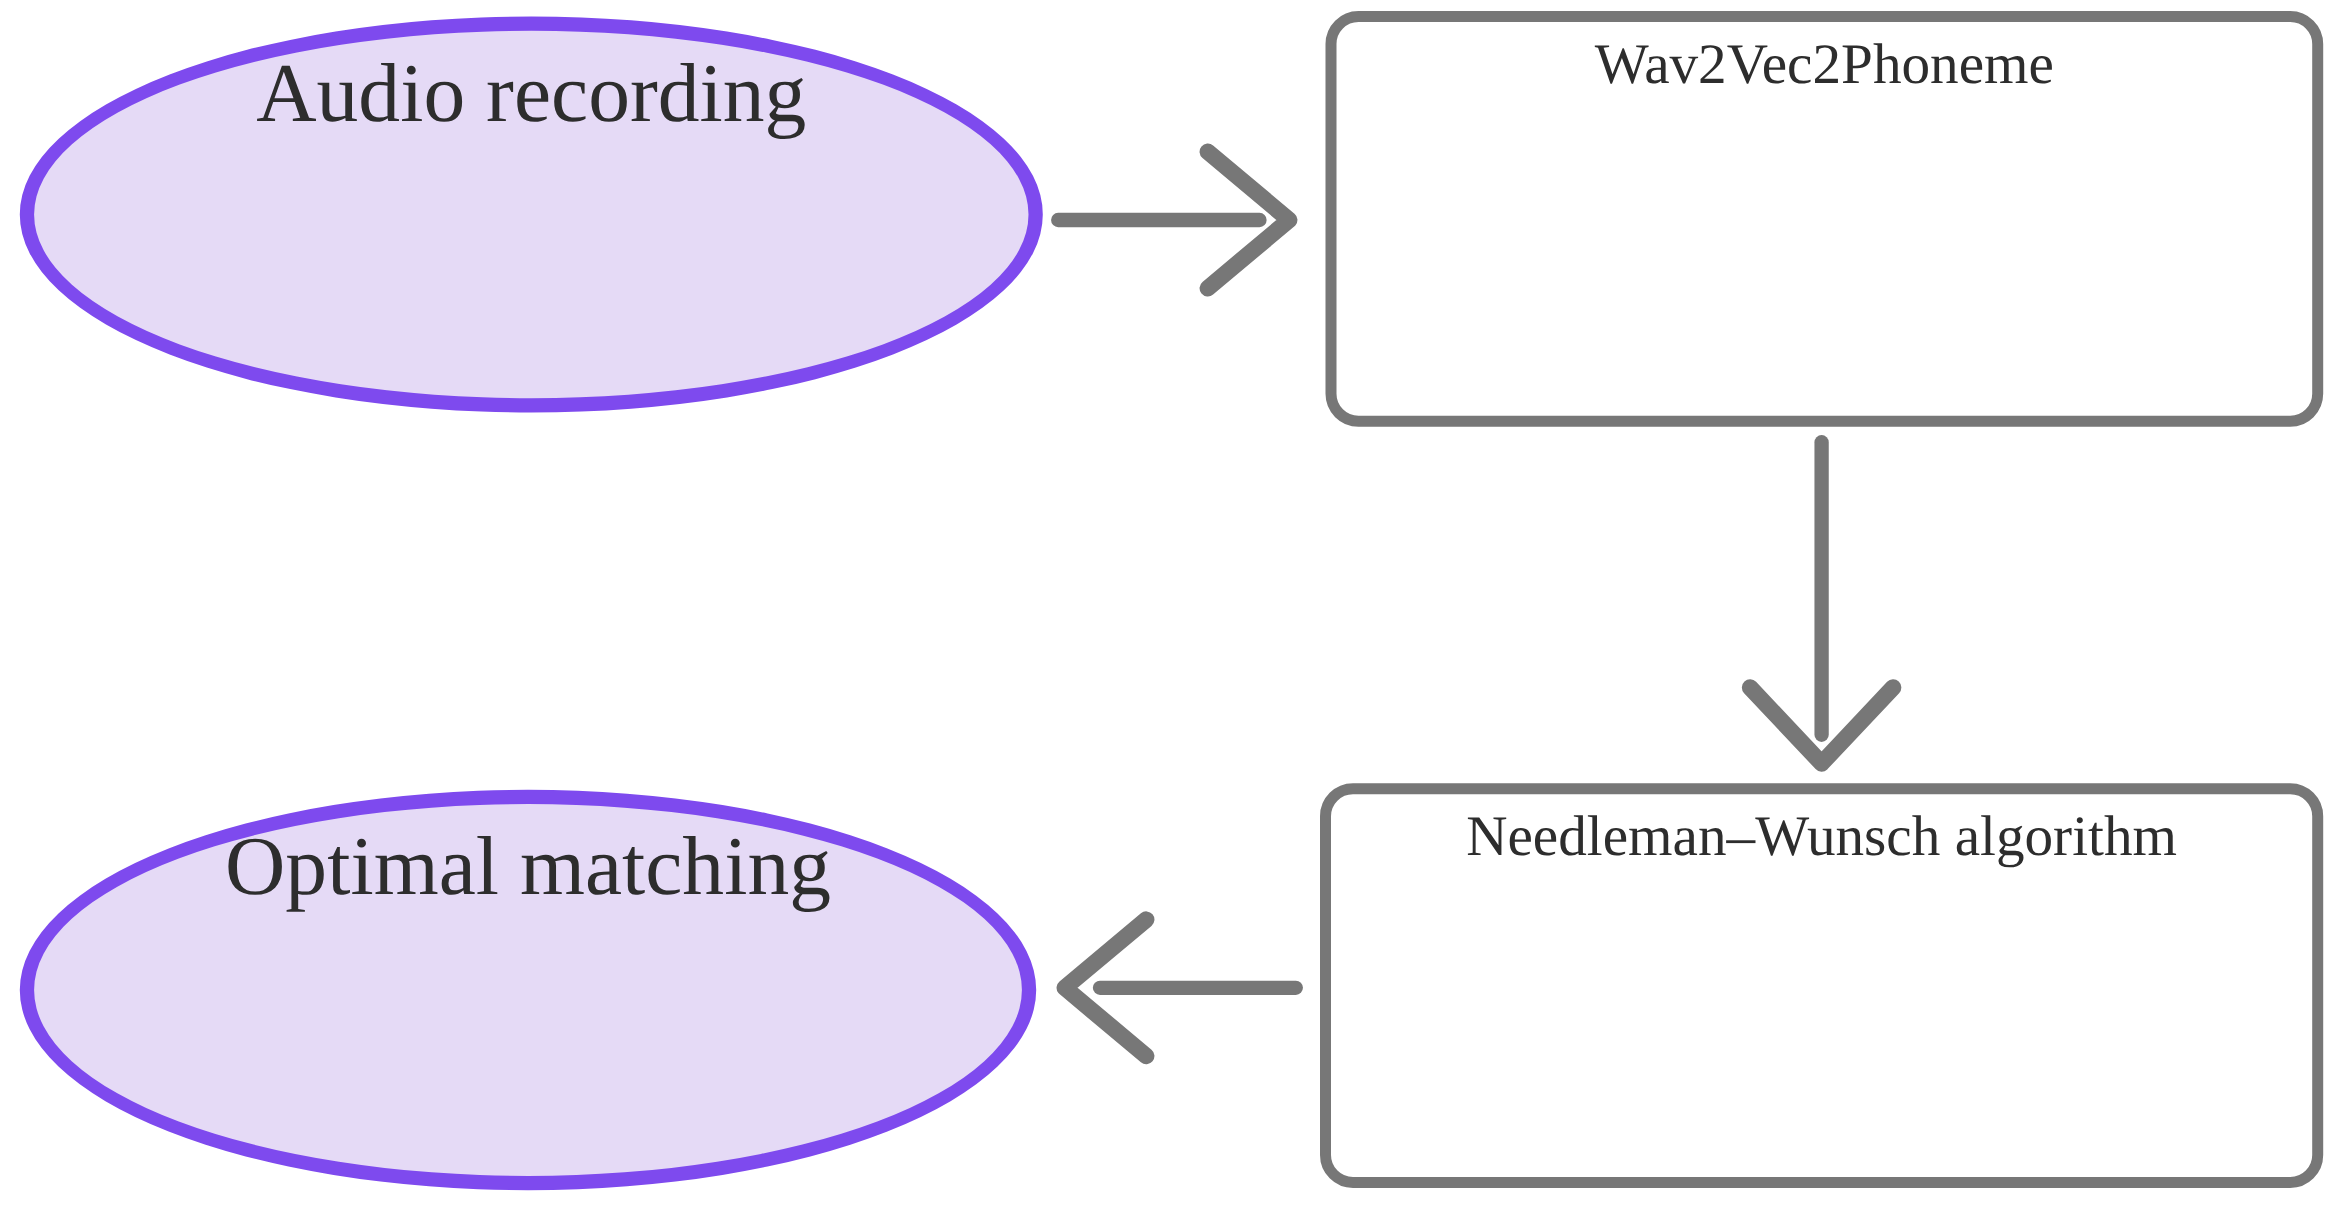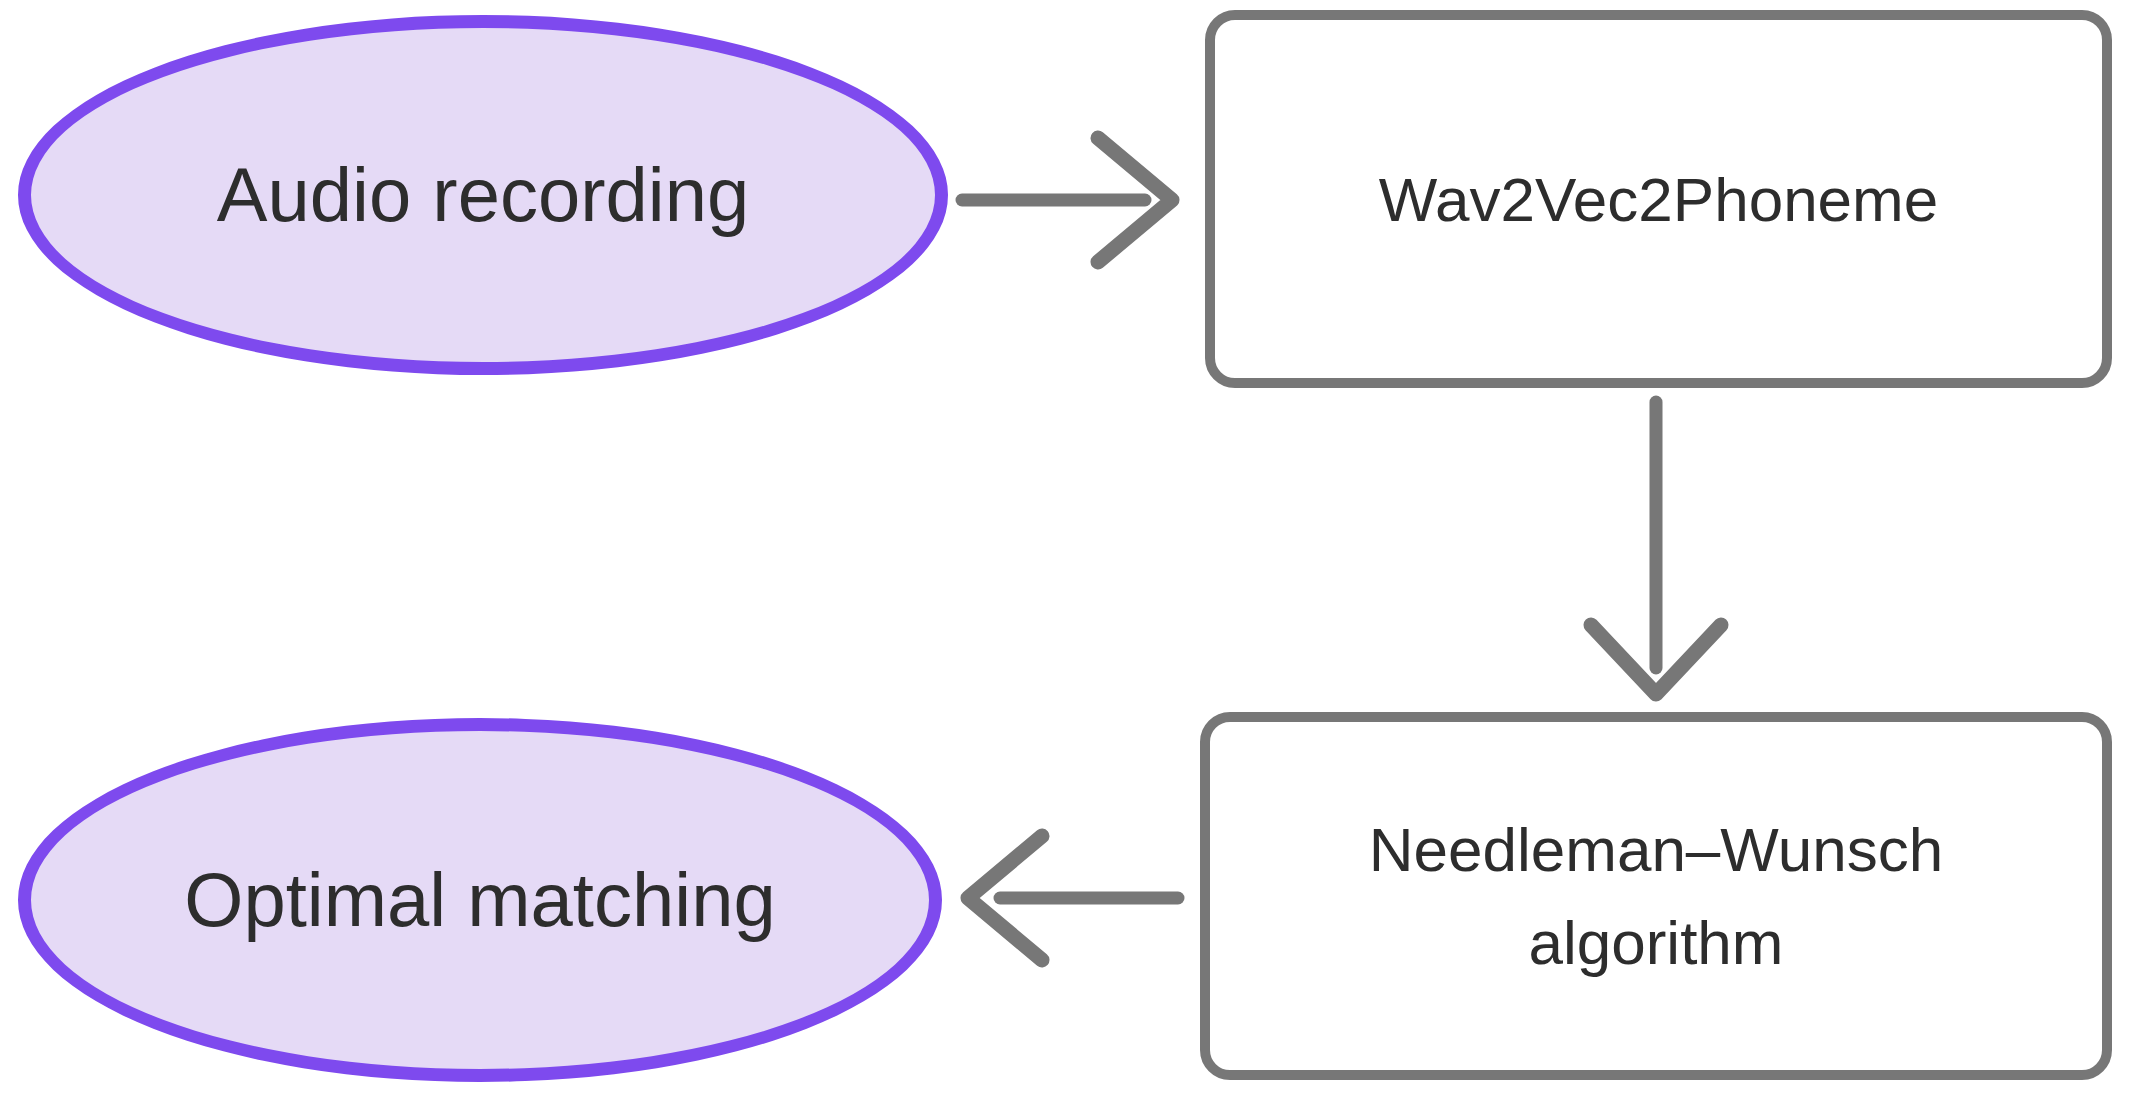--- a/index.html
+++ b/index.html
@@ -23,41 +23,42 @@
   }
   .edges .shaft{
     stroke:var(--line-gray);stroke-width:13;stroke-linecap:round;fill:none;
   }
   .edges .head{
     stroke:var(--line-gray);stroke-width:15;stroke-linecap:round;
     stroke-linejoin:round;fill:none;
   }
   .node{
     position:absolute;
-    display:flex;align-items:center;justify-content:center;
+    display:flex;align-items:flex-start;justify-content:center;
     box-sizing:border-box;
     text-align:center;
     color:var(--text-dark);
+    font-family:Liberation Serif, serif;
   }
   .node .label{
     display:block;
     padding:0 40px;
     line-height:1.5;
   }
   .ellipse{
     border:13px solid var(--node-border-purple);
     background:var(--node-fill-lavender);
     border-radius:50%;
     font-size:76px;
   }
   .rect{
     border:10px solid var(--line-gray);
     background:var(--bg);
     border-radius:30px;
-    font-size:62px;
+    font-size:52px;
   }
   .node-audio   {left:18px;  top:15px;  width:930px; height:360px;}
   .node-wav2vec {left:1205px;top:10px;  width:907px; height:378px;}
   .node-needle  {left:1200px;top:712px; width:912px; height:368px;}
   .node-optimal {left:18px;  top:718px; width:924px; height:364px;}
 </style>
 </head>
 <body>
 
 <div class="canvas">

